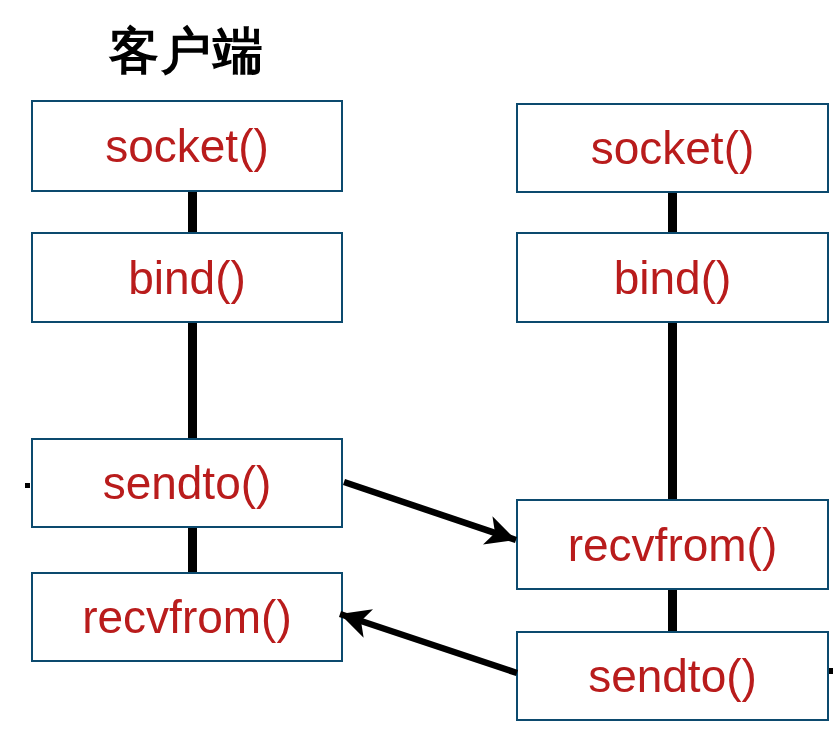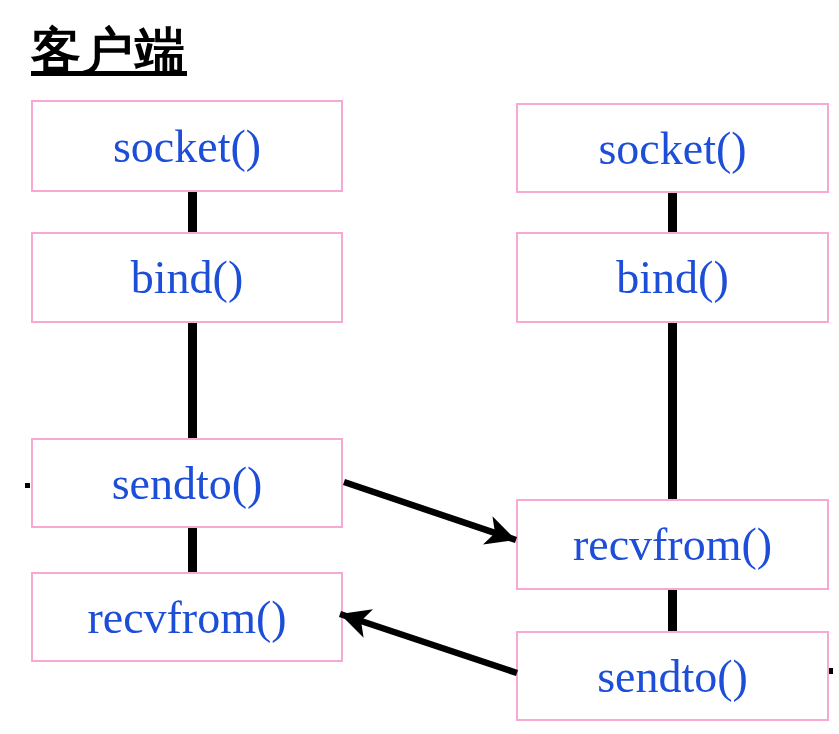--- a/index.html
+++ b/index.html
@@ -10,41 +10,40 @@
   .canvas {
     position: relative;
     width: 839px;
     height: 734px;
     background: #ffffff;
     overflow: hidden;
     font-family: "Liberation Serif", serif;
   }
   .col-title {
     position: absolute;
-    text-align: left;
+    text-align: center;
     font-family: "Liberation Sans", "DejaVu Sans", sans-serif;
     font-weight: bold;
     font-size: 50px;
     line-height: 54px;
     color: #000000;
     letter-spacing: 2px;
     white-space: nowrap;
-    text-decoration: underline;
   }
   .fbox {
     position: absolute;
     box-sizing: border-box;
     background: #ffffff;
-    border: 2px solid #f9a8d4;
+    border: 2px solid #0c4a6e;
     display: flex;
     align-items: center;
     justify-content: center;
-    font-family: Liberation Serif, serif;
+    font-family: Liberation Sans, sans-serif;
     font-size: 46px;
-    color: #1d4ed8;
+    color: #b91c1c;
     z-index: 2;
   }
   .connector {
     position: absolute;
     width: 9px;
     background: #000000;
     z-index: 1;
   }
   .arrow-layer {
     position: absolute;

